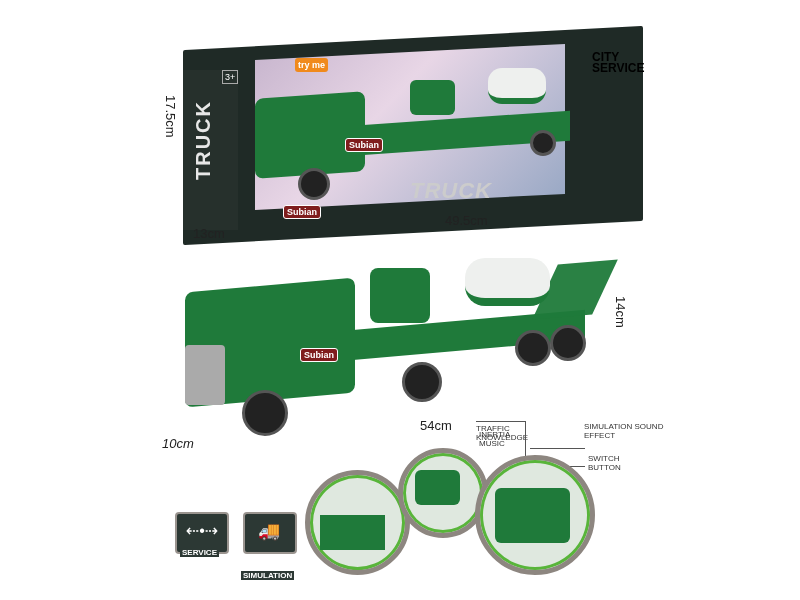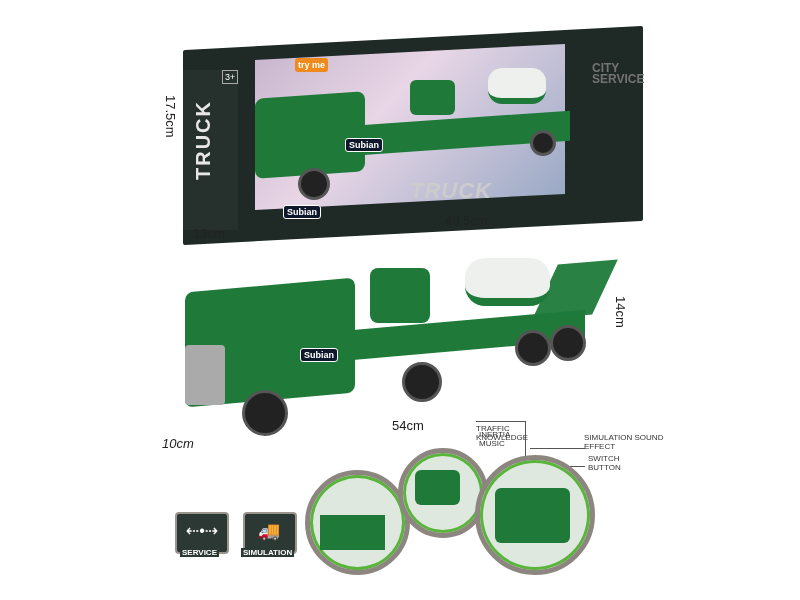--- a/index.html
+++ b/index.html
@@ -2,25 +2,25 @@
 <html><head>
 <meta charset="utf-8">
 <style>
   body{margin:0;width:800px;height:600px;background:#fff;position:relative;overflow:hidden;font-family:"Liberation Sans",sans-serif;}
   .abs{position:absolute;}
   .dim{font-size:13px;color:#222;}
   .box{left:183px;top:38px;width:460px;height:195px;background:#1f2a26;transform:skew(0deg,-3deg);border-radius:2px;}
   .box-window{left:255px;top:52px;width:310px;height:150px;background:linear-gradient(135deg,#c9b7cf,#e8d6e6 40%,#9aa9c5);transform:skew(0deg,-3deg);}
   .box-side{left:183px;top:70px;width:55px;height:160px;background:#26302c;}
   .truck-word{left:192px;top:100px;color:#e7e7e7;font-weight:bold;font-size:20px;writing-mode:vertical-rl;transform:rotate(180deg);letter-spacing:2px;}
-  .city{left:592px;top:52px;color:#737373;font-weight:bold;font-size:12px;line-height:11px;margin-top:11px;}
+  .city{left:592px;top:52px;color:#000000;font-weight:bold;font-size:12px;line-height:11px;}
   .green{background:#1f7a3a;}
   .cab{border-radius:8px;}
   .wheel{background:#222;border-radius:50%;border:3px solid #555;}
-  .logo{background:#0f172a;color:#fff;font-weight:bold;font-size:9px;padding:1px 3px;border-radius:3px;border:1px solid #fff;}
+  .logo{background:#7f1d1d;color:#fff;font-weight:bold;font-size:9px;padding:1px 3px;border-radius:3px;border:1px solid #fff;}
   .label{font-size:8px;color:#333;line-height:9px;}
   .line{background:#555;}
   .circle{border-radius:50%;border:5px solid #8d8680;box-shadow:inset 0 0 0 3px #58b53a;overflow:hidden;background:#dfe8df;}
   .feat{width:50px;height:38px;background:#2c3834;border-radius:4px;border:2px solid #9a948f;}
   .feat-label{font-size:8px;color:#fff;background:#2c3834;font-weight:bold;padding:0 2px;}
 </style>
 </head>
 <body>
 
 <div class="abs box"></div>
@@ -52,38 +52,38 @@
 <div class="abs logo" style="left:300px;top:348px;">Subian</div>
 <div class="abs wheel" style="left:242px;top:390px;width:40px;height:40px;"></div>
 <div class="abs wheel" style="left:402px;top:362px;width:34px;height:34px;"></div>
 <div class="abs wheel" style="left:515px;top:330px;width:30px;height:30px;"></div>
 <div class="abs wheel" style="left:550px;top:325px;width:30px;height:30px;"></div>
 <div class="abs green" style="left:370px;top:268px;width:60px;height:55px;border-radius:8px;"></div>
 <div class="abs" style="left:465px;top:258px;width:85px;height:40px;background:#eef0ee;border-radius:20px;border-bottom:8px solid #1f7a3a;"></div>
 
 <div class="abs dim" style="left:628px;top:296px;transform:rotate(90deg);transform-origin:left top;">14cm</div>
 <div class="abs dim" style="left:162px;top:436px;font-style:italic;">10cm</div>
-<div class="abs dim" style="left:392px;top:418px;">54cm</div>
+<div class="abs dim" style="left:420px;top:418px;">54cm</div>
 
 <div class="abs label" style="left:476px;top:424px;width:60px;">TRAFFIC KNOWLEDGE</div>
 <div class="abs label" style="left:479px;top:430px;width:45px;">INERTIA MUSIC</div>
-<div class="abs label" style="left:584px;top:433px;width:80px;">SIMULATION SOUND EFFECT</div>
+<div class="abs label" style="left:584px;top:422px;width:80px;">SIMULATION SOUND EFFECT</div>
 <div class="abs label" style="left:588px;top:454px;width:50px;">SWITCH BUTTON</div>
 <div class="abs line" style="left:476px;top:421px;width:50px;height:1px;"></div>
 <div class="abs line" style="left:525px;top:421px;width:1px;height:45px;"></div>
 <div class="abs line" style="left:530px;top:448px;width:55px;height:1px;"></div>
 <div class="abs line" style="left:540px;top:466px;width:45px;height:1px;"></div>
 
 <div class="abs circle" style="left:305px;top:470px;width:95px;height:95px;"></div>
 <div class="abs circle" style="left:398px;top:448px;width:80px;height:80px;"></div>
 <div class="abs circle" style="left:475px;top:455px;width:110px;height:110px;"></div>
 <div class="abs green" style="left:320px;top:515px;width:65px;height:35px;"></div>
 <div class="abs green" style="left:415px;top:470px;width:45px;height:35px;border-radius:6px;"></div>
 <div class="abs green" style="left:495px;top:488px;width:75px;height:55px;border-radius:6px;"></div>
 
 <div class="abs feat" style="left:175px;top:512px;">
   <div style="color:#fff;text-align:center;font-size:16px;margin-top:7px;">⇠•⇢</div>
 </div>
 <div class="abs feat-label" style="left:180px;top:548px;">SERVICE</div>
 <div class="abs feat" style="left:243px;top:512px;">
   <div style="color:#fff;text-align:center;font-size:18px;margin-top:6px;">🚚</div>
 </div>
-<div class="abs feat-label" style="left:241px;top:548px;">SIMULATION</div>
+<div class="abs feat-label" style="left:241px;top:571px;">SIMULATION</div>
 
 </body></html>

